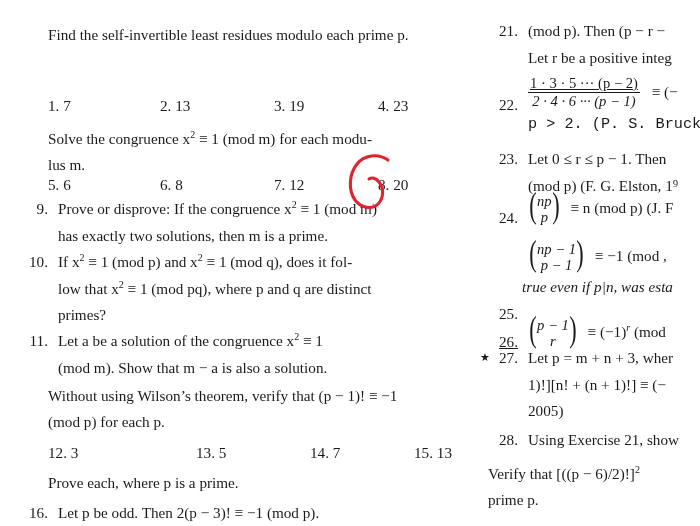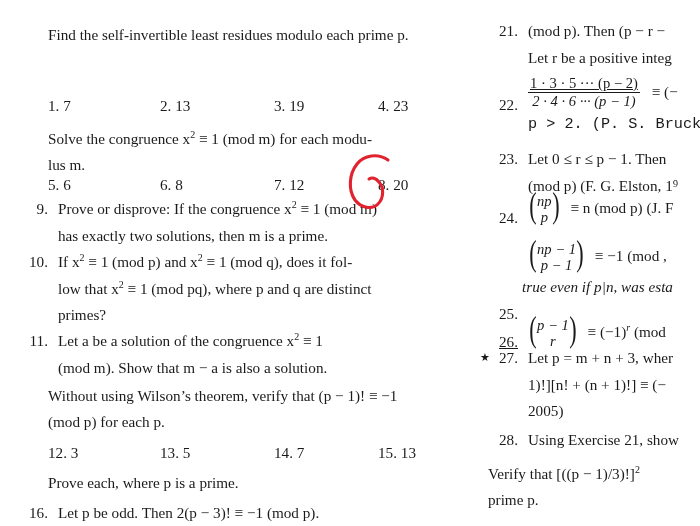--- a/index.html
+++ b/index.html
@@ -148,21 +148,21 @@
     </div>
 
     <div class="para nojust" style="left:48px;top:383px;width:420px;">Without using Wilson’s theorem, verify that (p − 1)! ≡ −1</div>
     <div class="para nojust" style="left:48px;top:409px;width:420px;">(mod p) for each p.</div>
 
     <div class="ansrow" style="left:48px;top:440px;width:420px;">
       <span class="cell" style="width:112px;">
         <span>12.</span>
         <span>3</span>
       </span>
-      <span class="cell" style="width:114px;">
+      <span class="cell" style="width:114px;margin-left:36px;">
         <span>13.</span>
         <span>5</span>
       </span>
       <span class="cell" style="width:104px;">
         <span>14.</span>
         <span>7</span>
       </span>
       <span class="cell">
         <span>15.</span>
         <span>13</span>
@@ -250,21 +250,21 @@
       <span class="body" style="margin-left:40px;display:block;">1)!][n! + (n + 1)!] ≡ (−</span>
       <span class="body" style="margin-left:40px;display:block;">2005)</span>
     </div>
 
     <div class="numitem" style="left:8px;top:427px;">
       <span class="num">28.</span>
       <span class="body" style="margin-left:40px;display:block;">Using Exercise 21, show</span>
     </div>
 
     <div class="para" style="left:8px;top:461px;white-space:nowrap;">
-      <span>Verify  that   [((p  −  1)/3)!]</span><span class="supn">2</span>
+      <span>Verify  that   [((p  −  6)/2)!]</span><span class="supn">2</span>
     </div>
     <div class="para" style="left:8px;top:487px;white-space:nowrap;">prime p.</div>
 
     <div class="ansrow" style="left:8px;top:518px;">
       <span class="cell" style="width:96px;">
         <span>29.</span>
         <span>5</span>
       </span>
       <span class="cell">
         <span>30.</span>

